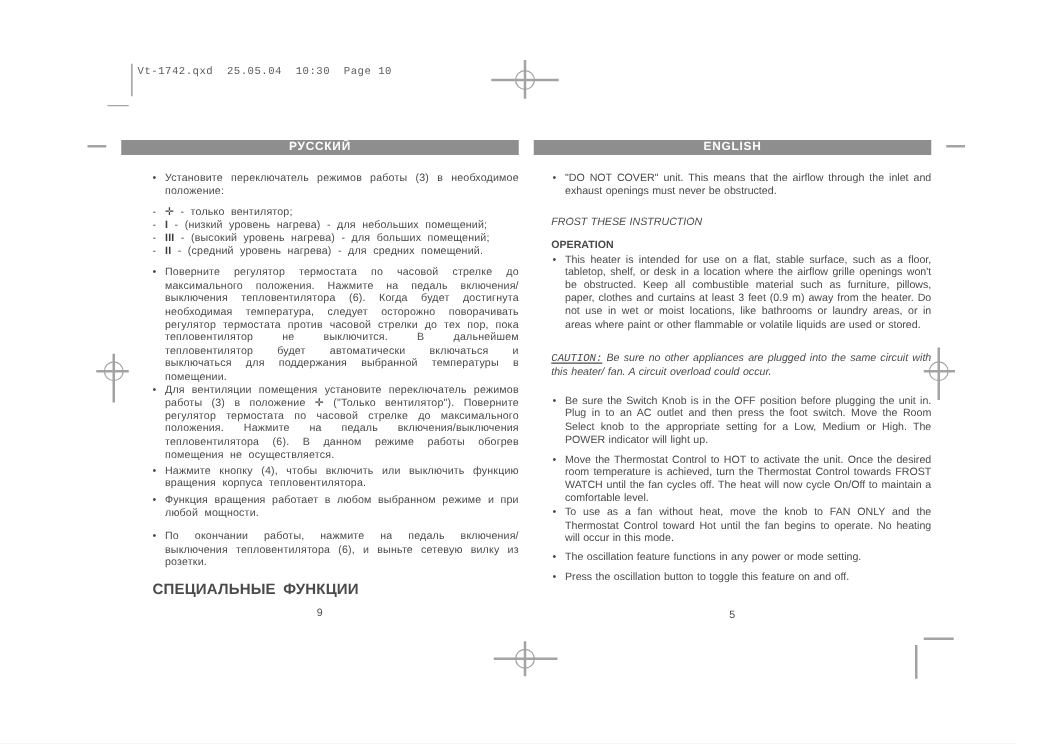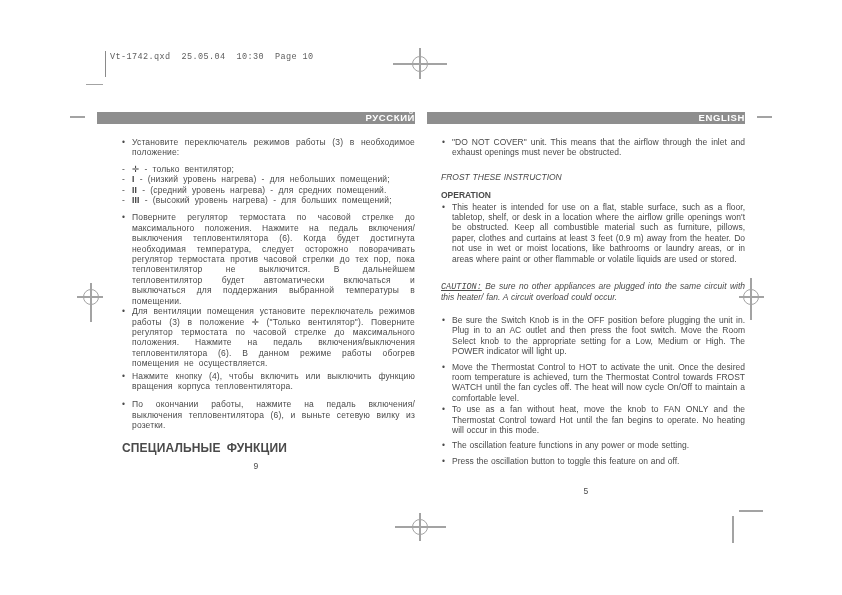--- a/index.html
+++ b/index.html
@@ -22,21 +22,21 @@
     font-family:"Liberation Mono","DejaVu Sans Mono",monospace;
     font-size:8.5px;letter-spacing:.4px;color:#5d5d5d;white-space:pre;
   }
   .slugbar{position:absolute;left:105px;top:51px;width:1.3px;height:26px;background:#8a8a8a;}
   
   .col{position:absolute;top:112px;width:318px;}
   .col-ru{left:97px;}
   .col-en{left:427px;}
   .colbar{
     height:12px;background:var(--c-bar,#8e8e8e);color:#fff;
-    font-weight:bold;font-size:9.5px;line-height:12.5px;text-align:right;
+    font-weight:bold;font-size:9.5px;line-height:12.5px;text-align:center;
     letter-spacing:.6px;
   }
   .colbody{font-size:8.5px;line-height:10.4px;text-align:justify;}
   .col-ru .colbody{letter-spacing:.15px;word-spacing:2.6px;}
   .col-en .colbody{word-spacing:.4px;}
   .p{position:relative;}
   .col-ru .p{padding-left:35px;}
   .col-ru .p::before{position:absolute;left:25px;}
   .col-en .p{padding-left:25px;}
   .col-en .p::before{position:absolute;left:15px;}
@@ -106,29 +106,30 @@
   <div class="slugline">Vt-1742.qxd  25.05.04  10:30  Page 10</div>
 
   <div class="col col-ru">
     <div class="colbar">РУССКИЙ</div>
     <div class="colbody">
       <div class="p bullet ru-intro">Установите переключатель режимов работы (3) в необходимое положение:</div>
 
       <div class="modes">
         <div class="p dash"><b>✛</b> <span>- только вентилятор;</span></div>
         <div class="p dash"><b>I</b> <span>- (низкий уровень нагрева) - для небольших помещений;</span></div>
+        <div class="p dash"><b>III</b> <span>- (высокий уровень нагрева) - для больших помещений;</span></div>
         <div class="p dash"><b>II</b> <span>- (средний уровень нагрева) - для средних помещений.</span></div>
-        <div class="p dash"><b>III</b> <span>- (высокий уровень нагрева) - для больших помещений;</span></div>
       </div>
 
       <div class="p bullet ru-thermo">Поверните регулятор термостата по часовой стрелке до максимального положения. Нажмите на педаль включения/выключения тепловентилятора (6). Когда будет достигнута необходимая температура, следует осторожно поворачивать регулятор термостата против часовой стрелки до тех пор, пока тепловентилятор не выключится. В дальнейшем тепловентилятор будет автоматически включаться и выключаться для поддержания выбранной температуры в помещении.</div>
 
       <div class="p bullet"><span>Для вентиляции помещения установите переключатель режимов работы (3) в положение </span><b>✛</b><span> ("Только вентилятор"). Поверните регулятор термостата по часовой стрелке до максимального положения. Нажмите на педаль включения/выключения тепловентилятора (6). В данном режиме работы обогрев помещения не осуществляется.</span></div>
 
       <div class="p bullet ru-osc-btn">Нажмите кнопку (4), чтобы включить или выключить функцию вращения корпуса тепловентилятора.</div>
+      <div class="p bullet ru-osc-any">Функция вращения работает в любом выбранном режиме и при любой мощности.</div>
       <div class="p bullet ru-after">По окончании работы, нажмите на педаль включения/выключения тепловентилятора (6), и выньте сетевую вилку из розетки.</div>
 
       <div class="ru-heading">СПЕЦИАЛЬНЫЕ ФУНКЦИИ</div>
 
       <div class="pagenum ru-page">9</div>
     </div>
   </div>
 
   <div class="col col-en">
     <div class="colbar">ENGLISH</div>

